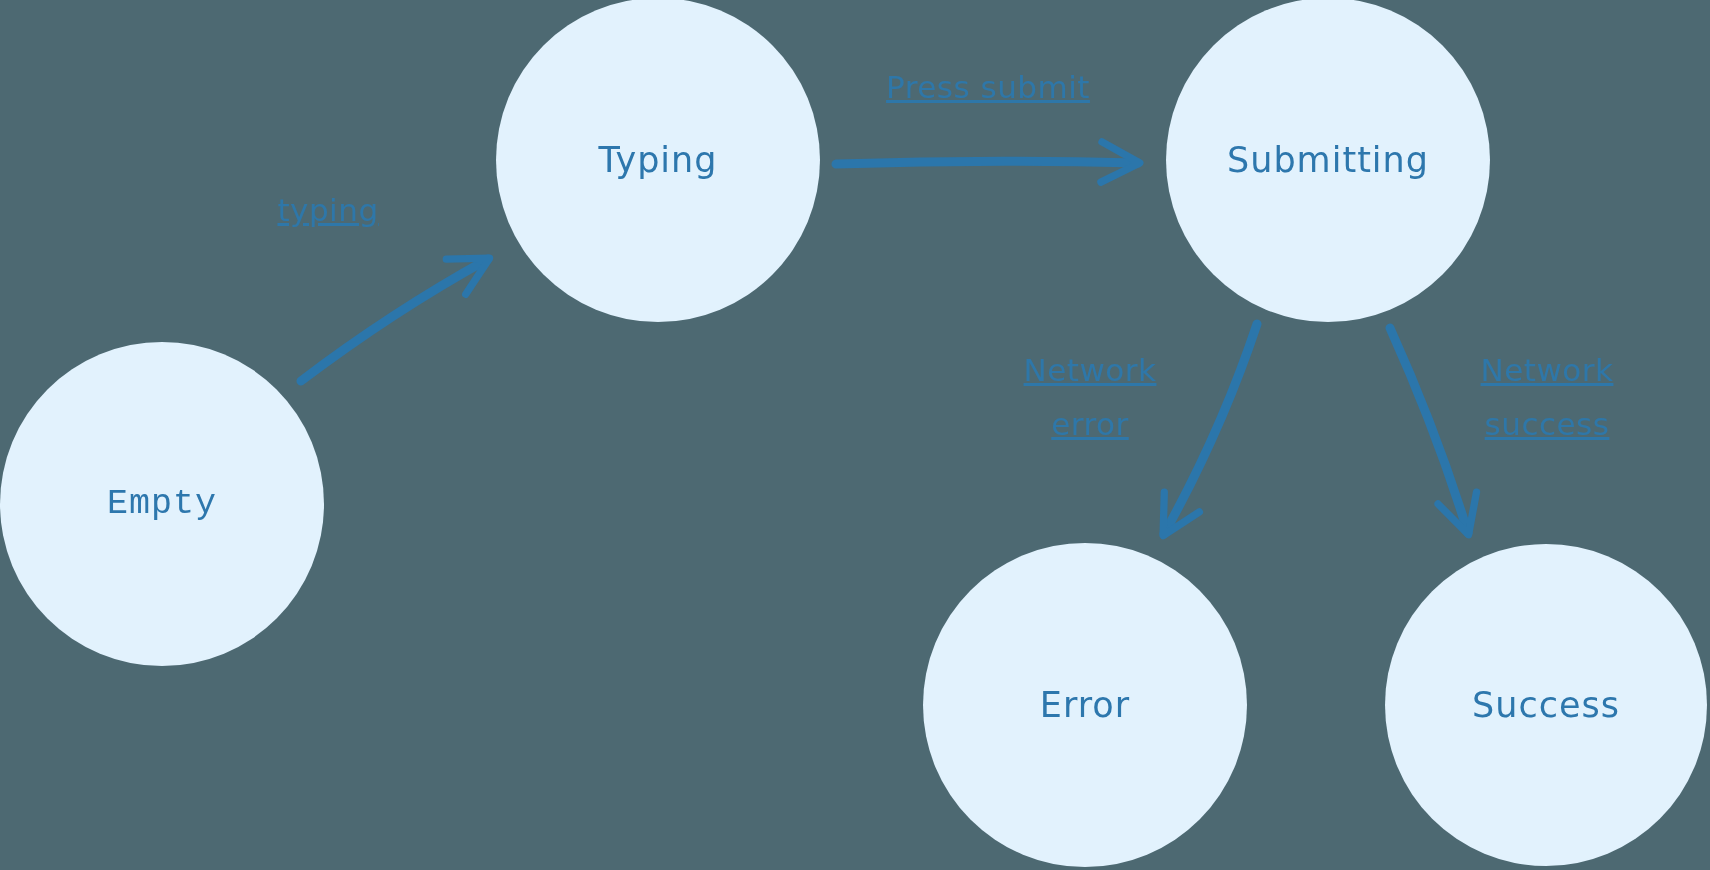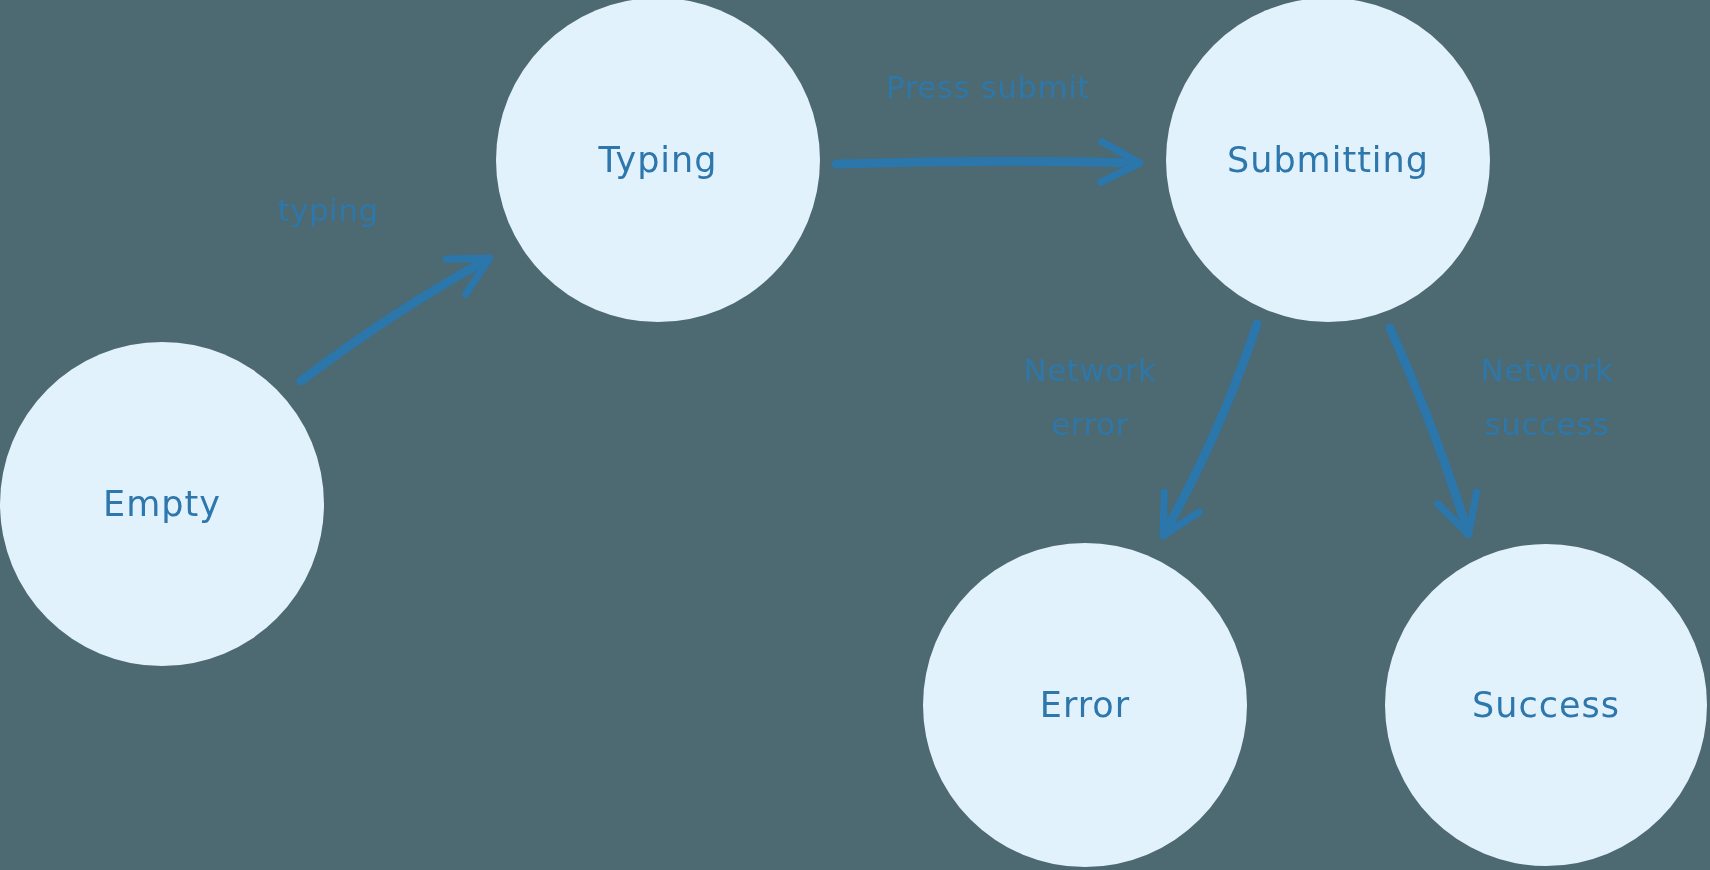--- a/index.html
+++ b/index.html
@@ -17,31 +17,31 @@
   .canvas{position:relative;width:1710px;height:870px;background:var(--bg);}
   .edges{position:absolute;left:0;top:0;}
   .edge{fill:none;stroke:var(--arrow);stroke-width:9;stroke-linecap:round;}
   .node{
     position:absolute;border-radius:50%;
     background:var(--state-fill);
     display:flex;align-items:center;justify-content:center;
     color:var(--state-text);
     font-size:35px;letter-spacing:1px;
   }
-  .node-empty{left:0px;top:342px;width:324px;height:324px;}
+  .node-empty{left:0px;top:342px;width:324px;height:324px;font-family:Liberation Mono, monospace;}
   .node-typing{left:496px;top:-2px;width:324px;height:324px;}
   .node-submitting{left:1166px;top:-2px;width:324px;height:324px;}
   .node-error{left:923px;top:543px;width:324px;height:324px;}
   .node-success{left:1385px;top:544px;width:322px;height:322px;}
   .edge-label{
     position:absolute;color:var(--edge-label);
     font-size:31px;line-height:54px;letter-spacing:.5px;
     text-align:center;
   }
-  .edge-label span{display:block;}
+  .edge-label span{display:block;text-decoration:underline;}
   .label-start-typing{left:218px;top:183px;width:220px;}
   .label-press-submit{left:828px;top:60px;width:320px;}
   .label-network-error{left:980px;top:343px;width:220px;}
   .label-network-success{left:1437px;top:343px;width:220px;}
 </style>
 </head>
 <body>
 
 <div class="canvas">
 

